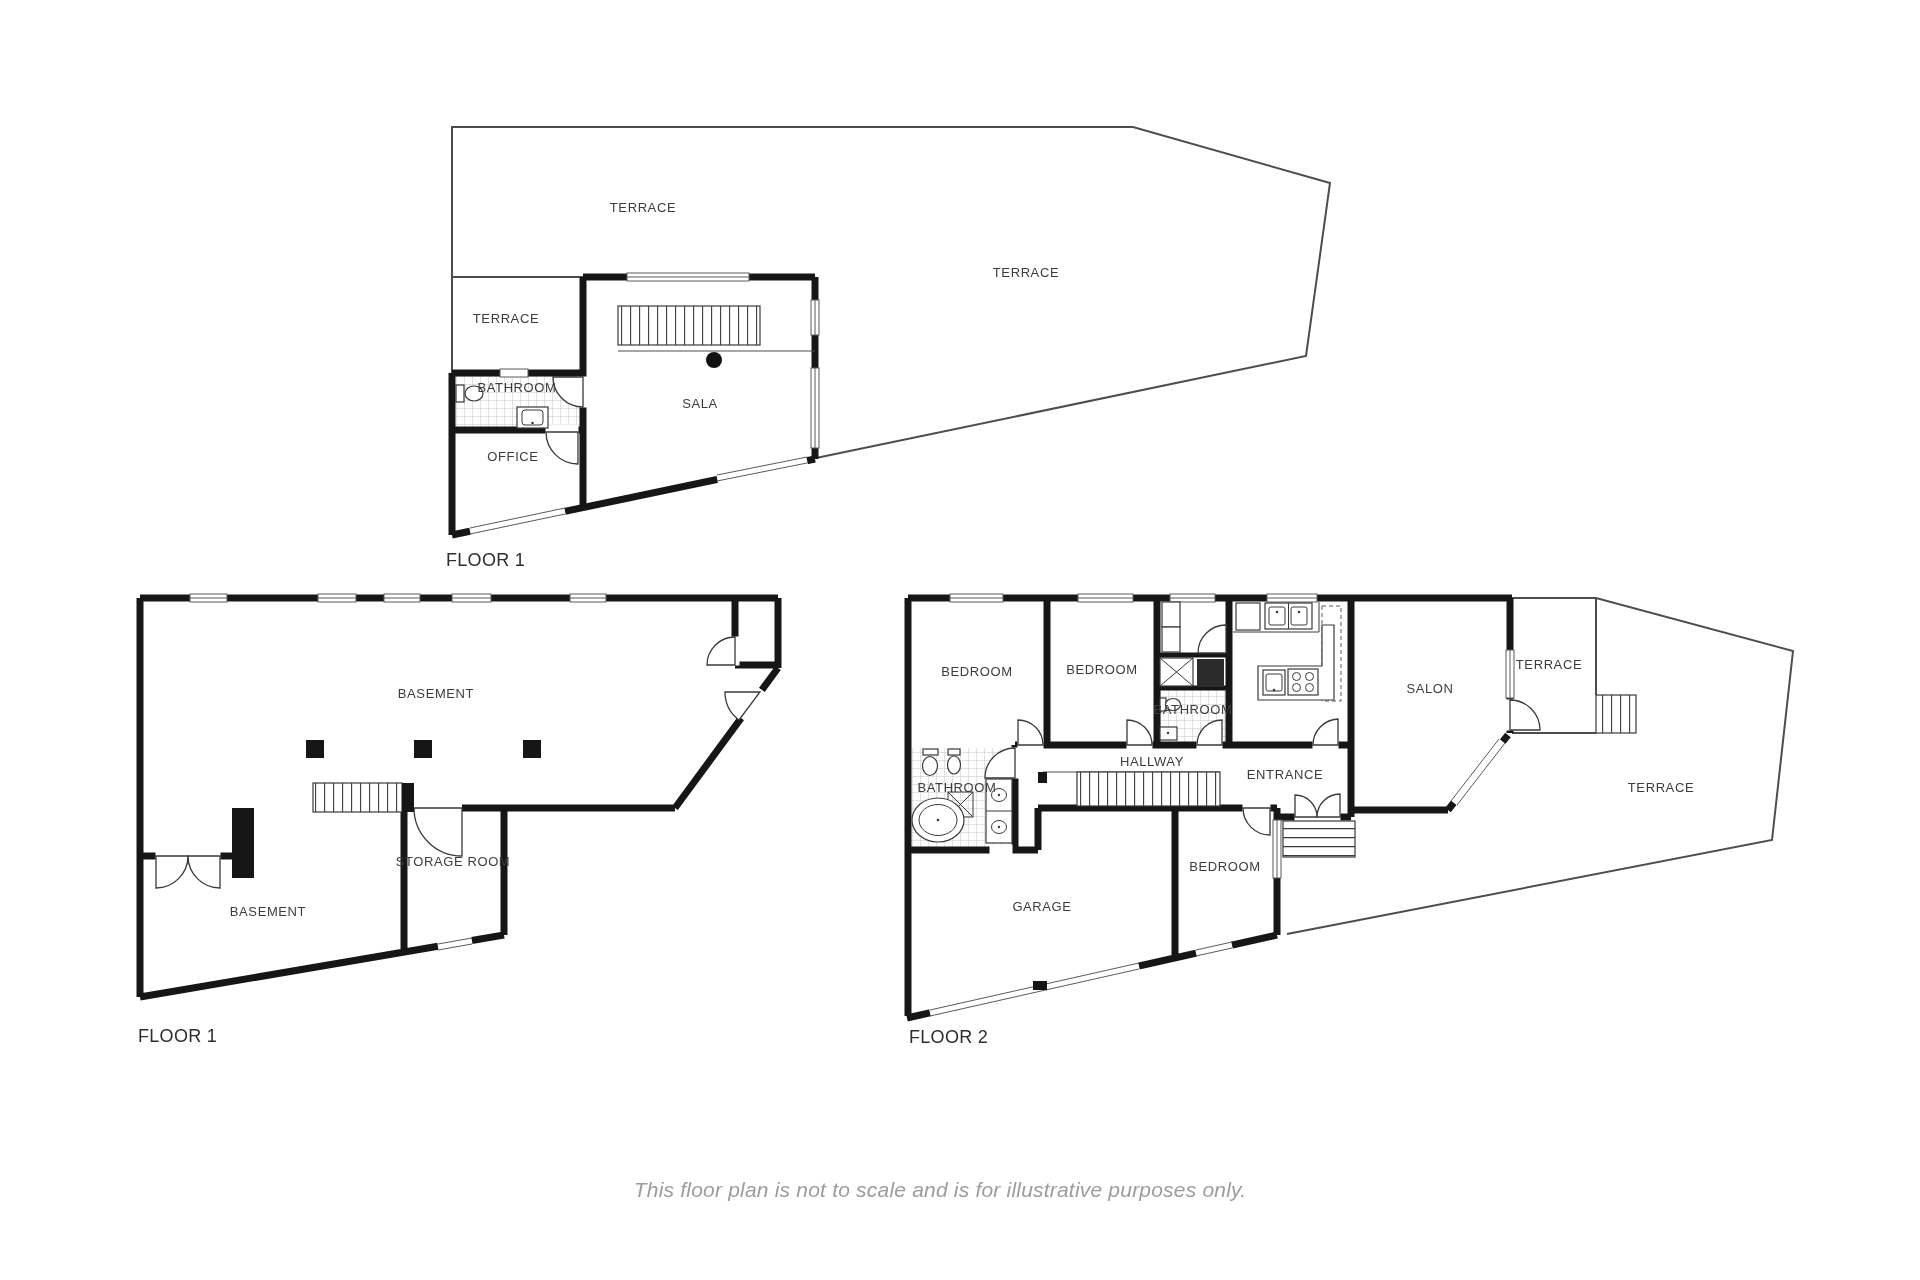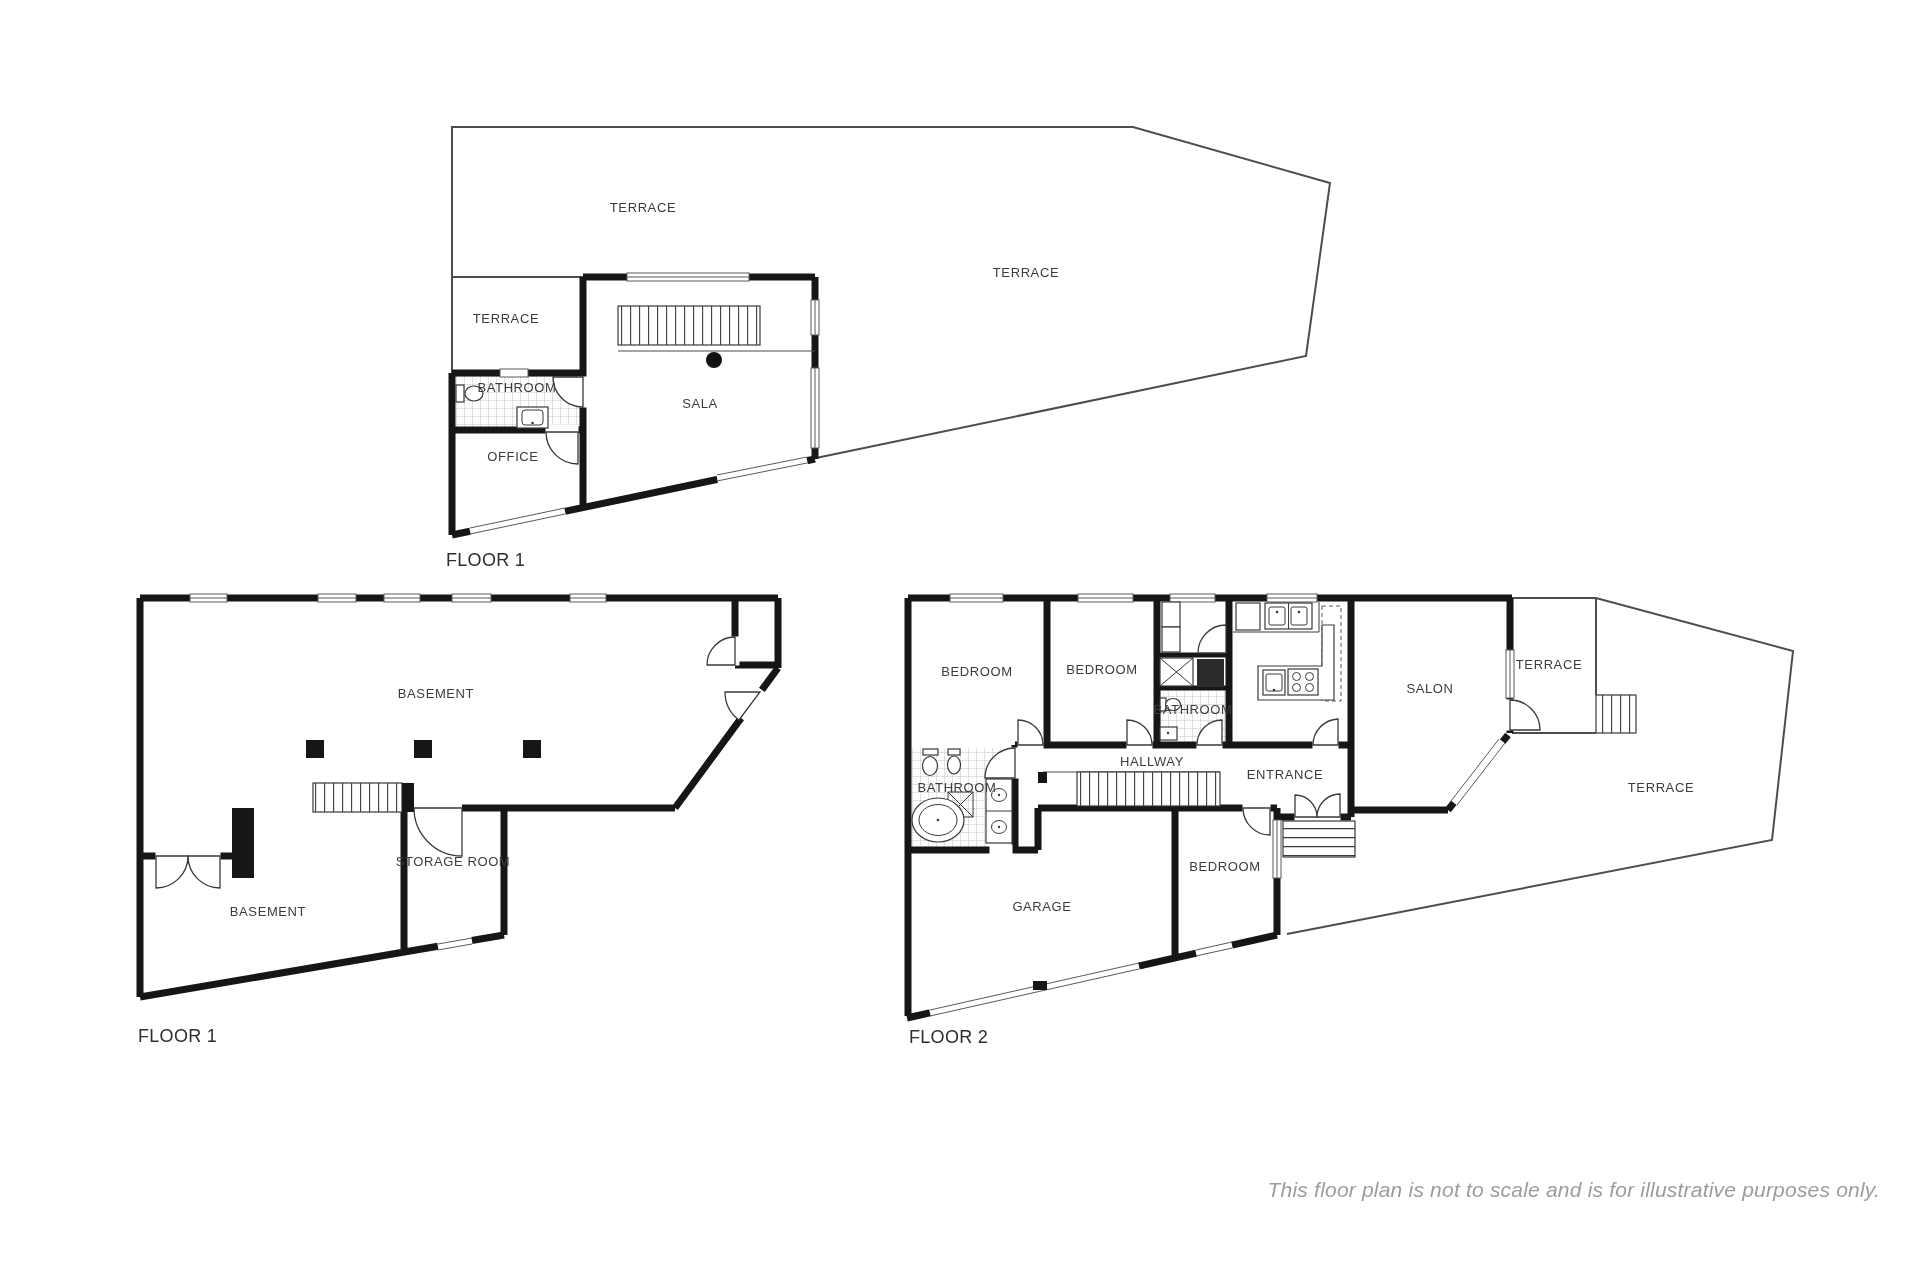--- a/index.html
+++ b/index.html
@@ -14,21 +14,21 @@
   .wall{stroke:#161616;stroke-width:7;fill:none;stroke-linecap:butt;}
   .wall5{stroke:#161616;stroke-width:5;fill:none;}
   .erase{stroke:#ffffff;fill:#ffffff;}
   .winr{fill:#fff;stroke:#5a5a5a;stroke-width:1;}
   .winl{stroke:#5a5a5a;stroke-width:1;fill:none;}
   .door{stroke:#3a3a3a;stroke-width:1.3;fill:#fff;}
   .sym{stroke:#3a3a3a;stroke-width:1.2;fill:#fff;}
   .symthin{stroke:#3a3a3a;stroke-width:1;fill:none;}
   .stair{fill:#fff;stroke:#3a3a3a;stroke-width:1.2;}
   .solid{fill:#161616;stroke:none;}
-  #disclaimer{position:absolute;left:0;top:1178px;width:1880px;text-align:right;
+  #disclaimer{position:absolute;left:0;top:1178px;width:1880px;text-align:center;
       font-style:italic;font-size:21px;color:#9c9c9c;letter-spacing:.2px;}
 </style>
 </head>
 <body>
 
 <svg class="plan" style="left:440px;top:100px;width:915px;height:480px" viewBox="440 100 915 480">
   <defs>
     <pattern id="tA" width="8" height="8" patternUnits="userSpaceOnUse">
       <path d="M8 0H0V8" fill="none" stroke="#c4c4c4" stroke-width="1"></path>
     </pattern>

